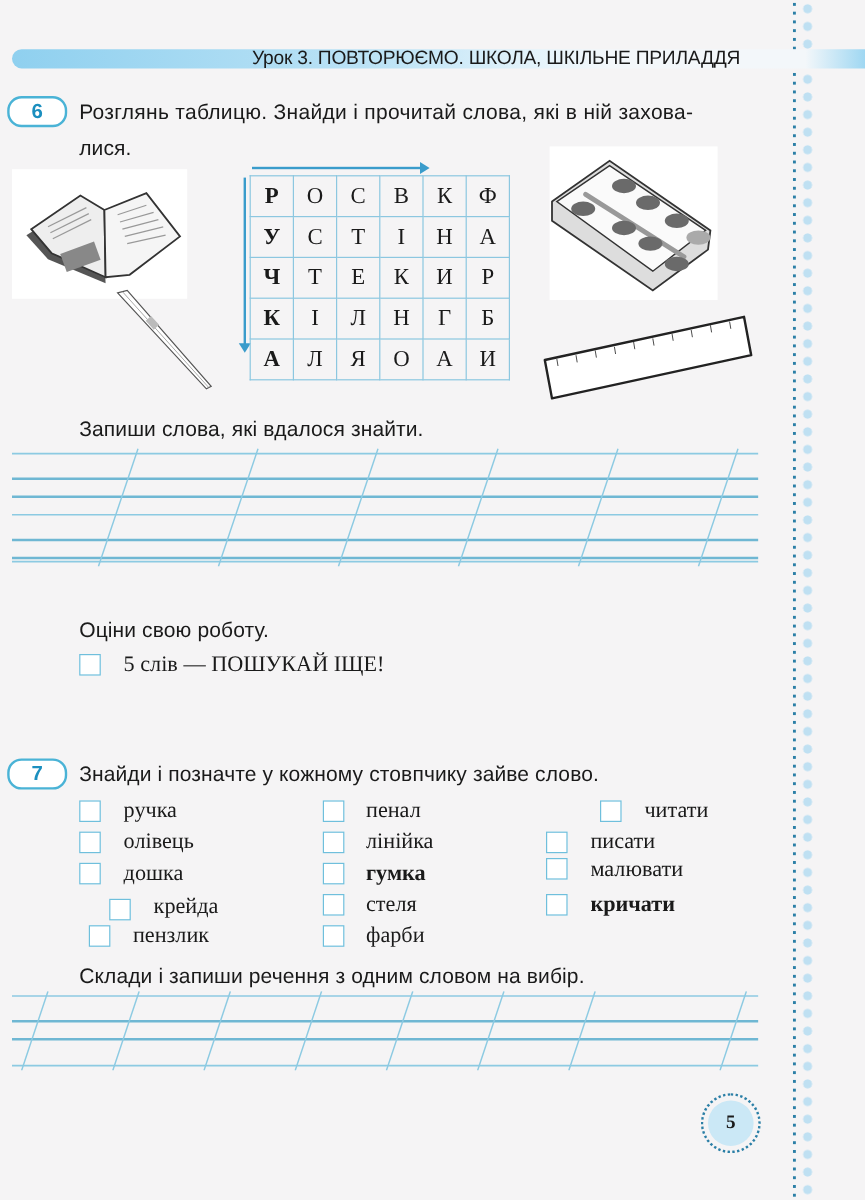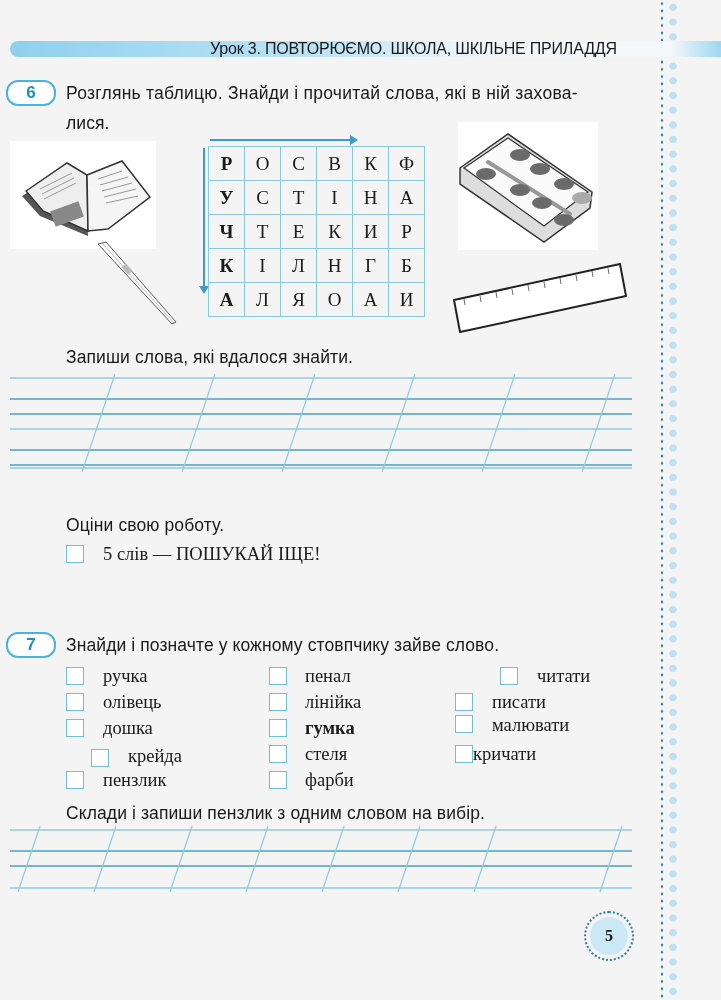--- a/index.html
+++ b/index.html
@@ -234,21 +234,21 @@
       <span class="serif" style="margin-left:19px;">олівець</span>
     </div>
   <div style="display:flex;align-items:center;height:26px;">
       <div class="cb"></div>
       <span class="serif" style="margin-left:19px;">дошка</span>
     </div>
   <div style="display:flex;align-items:flex-end;height:26px;margin-left:25px;">
       <div class="cb"></div>
       <span class="serif" style="margin-left:19px;">крейда</span>
     </div>
-  <div style="display:flex;align-items:center;height:26px;">
+  <div style="display:flex;align-items:center;height:26px;justify-content:center;">
       <div class="cb"></div>
       <span class="serif" style="margin-left:19px;">пензлик</span>
     </div>
 </div>
 <div class="abs" style="left:269px;top:663px;">
   <div style="display:flex;align-items:center;height:26px;">
       <div class="cb"></div>
       <span class="serif" style="margin-left:18px;">пенал</span>
     </div>
   <div style="display:flex;align-items:center;height:26px;">
@@ -276,25 +276,25 @@
   <div style="display:flex;align-items:center;height:26px;">
       <div class="cb"></div>
       <span class="serif" style="margin-left:19px;">писати</span>
     </div>
   <div style="display:flex;height:26px;">
       <div class="cb"></div>
       <span class="serif" style="margin-left:19px;">малювати</span>
     </div>
   <div style="display:flex;align-items:center;height:26px;">
       <div class="cb"></div>
-      <span class="serif" style="">кричати</span>
-    </div>
-</div>
-
-<div class="abs task-text" style="left:66px;top:798px;">Склади і запиши пензлик з одним словом на вибір.</div>
+      <span class="serif" style="margin-left:19px;font-weight:bold;">кричати</span>
+    </div>
+</div>
+
+<div class="abs task-text" style="left:66px;top:798px;">Склади і запиши речення з одним словом на вибір.</div>
 
 <div class="abs" style="left:10px;top:826px;width:622px;height:66px;">
   <svg width="622" height="66" viewBox="0 0 622 66">
     <g stroke="#8ccae2" stroke-width="1.3">
       <line x1="0" y1="4" x2="622" y2="4"></line>
       <line x1="0" y1="62" x2="622" y2="62"></line>
     </g>
     <g stroke="#6fb7d3" stroke-width="2">
       <line x1="0" y1="25" x2="622" y2="25"></line>
       <line x1="0" y1="40" x2="622" y2="40"></line>

